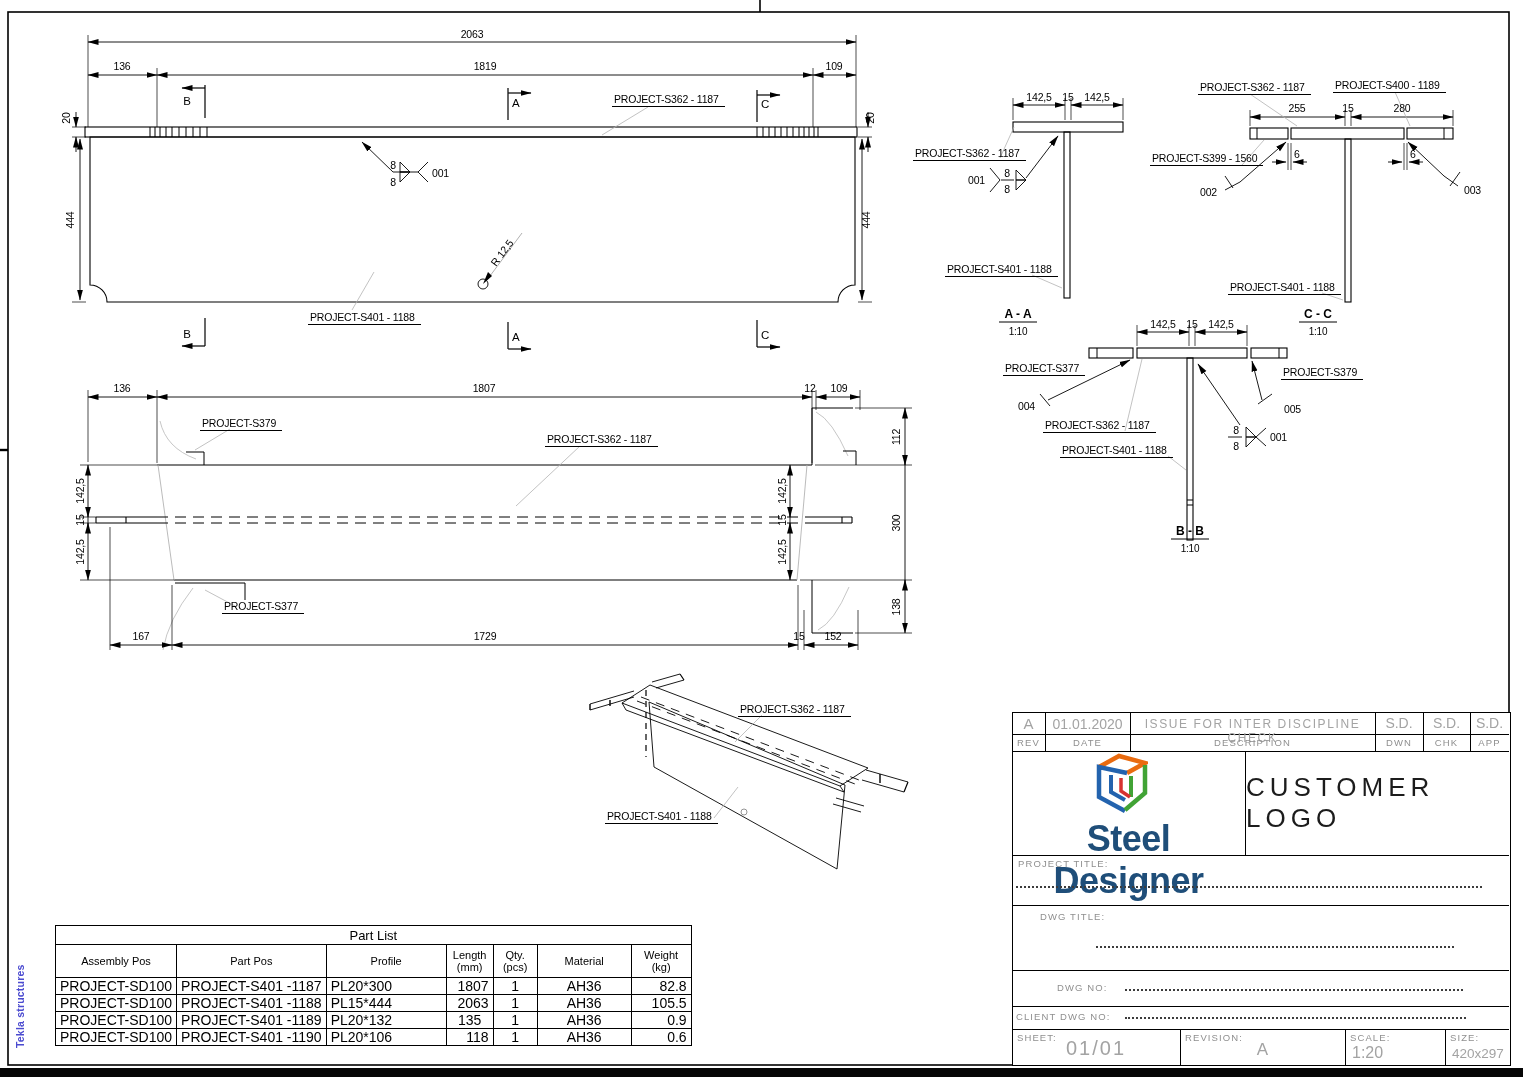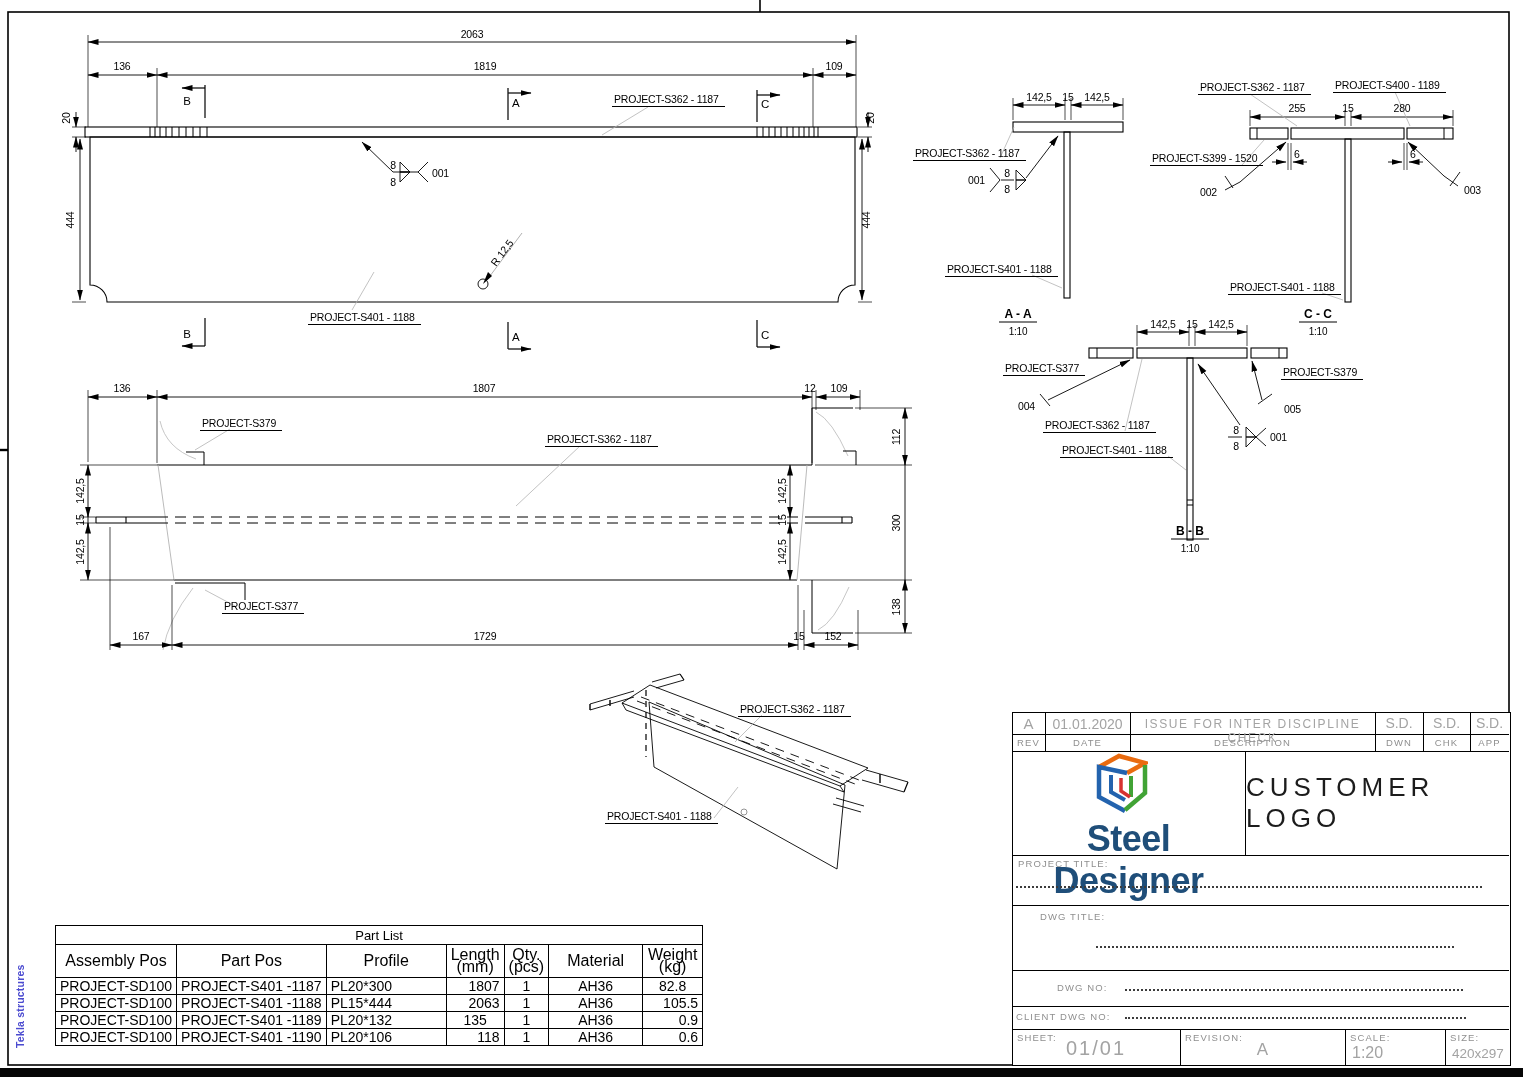--- a/index.html
+++ b/index.html
@@ -12,21 +12,21 @@
   svg text.scl{font-size:10px;text-anchor:middle;}
   svg text.mk{font-size:11.5px;letter-spacing:0;}
   .plabel{position:absolute;font-size:10.5px;line-height:12px;color:#000;white-space:nowrap;
           border-bottom:1px solid #000;padding:0 6px 1px 2px;letter-spacing:-0.2px;z-index:5;}
   
   table.plist{position:absolute;left:55px;top:925px;border-collapse:collapse;z-index:6;
               font-size:10.5px;color:#000;background:#fff;}
   table.plist td,table.plist th{border:1.2px solid #000;font-weight:normal;padding:0 4px;
               white-space:nowrap;overflow:hidden;}
   table.plist .ttl{font-size:13px;height:18px;text-align:center;}
-  table.plist .hdr td{text-align:center;font-size:16px;height:32px;line-height:12px;}
+  table.plist .hdr td{text-align:center;font-size:11px;height:32px;line-height:12px;}
   table.plist .dr td{height:14px;font-size:14px;}
   table.plist .tot td{height:22px;}
   
   .tb-line{position:absolute;background:#000;z-index:4;}
   .tb-box{position:absolute;border:1.6px solid #000;z-index:3;background:#fff;}
   .gv{position:absolute;color:#a3a3a3;text-align:center;z-index:5;}
   .gl{position:absolute;color:#8f8f8f;font-size:9.5px;letter-spacing:1.1px;z-index:5;}
   .dots{position:absolute;border-top:2px dotted #3c3c3c;height:0;z-index:5;}
   .company{position:absolute;color:#1f4e79;font-weight:bold;font-size:36px;text-align:center;z-index:5;letter-spacing:-0.5px;}
   .customer{position:absolute;display:flex;align-items:center;justify-content:center;
@@ -424,21 +424,21 @@
 
 <div class="plabel" style="left:612px;top:93px">PROJECT-S362 - 1187</div>
 <div class="plabel" style="left:308px;top:311px">PROJECT-S401 - 1188</div>
 <div class="plabel" style="left:200px;top:417px">PROJECT-S379</div>
 <div class="plabel" style="left:545px;top:433px">PROJECT-S362 - 1187</div>
 <div class="plabel" style="left:222px;top:600px">PROJECT-S377</div>
 <div class="plabel" style="left:913px;top:147px">PROJECT-S362 - 1187</div>
 <div class="plabel" style="left:945px;top:263px">PROJECT-S401 - 1188</div>
 <div class="plabel" style="left:1198px;top:81px">PROJECT-S362 - 1187</div>
 <div class="plabel" style="left:1333px;top:79px">PROJECT-S400 - 1189</div>
-<div class="plabel" style="left:1150px;top:152px">PROJECT-S399 - 1520</div>
+<div class="plabel" style="left:1150px;top:152px">PROJECT-S399 - 1560</div>
 <div class="plabel" style="left:1228px;top:281px">PROJECT-S401 - 1188</div>
 <div class="plabel" style="left:1003px;top:362px">PROJECT-S377</div>
 <div class="plabel" style="left:1281px;top:366px">PROJECT-S379</div>
 <div class="plabel" style="left:1043px;top:419px">PROJECT-S362 - 1187</div>
 <div class="plabel" style="left:1060px;top:444px">PROJECT-S401 - 1188</div>
 <div class="plabel" style="left:738px;top:703px">PROJECT-S362 - 1187</div>
 <div class="plabel" style="left:605px;top:810px">PROJECT-S401 - 1188</div>
 
 <table class="plist">
   <colgroup>
@@ -472,21 +472,21 @@
       <div>(kg)</div>
     </td>
   </tr>
   <tr class="dr">
     <td>PROJECT-SD100</td>
     <td>PROJECT-S401 -1187</td>
     <td>PL20*300</td>
     <td style="text-align:right">1807</td>
     <td style="text-align:center">1</td>
     <td style="text-align:center">AH36</td>
-    <td style="text-align:center">82.8</td>
+    <td style="text-align:right">82.8</td>
   </tr>
   <tr class="dr">
     <td>PROJECT-SD100</td>
     <td>PROJECT-S401 -1188</td>
     <td>PL15*444</td>
     <td style="text-align:right">2063</td>
     <td style="text-align:center">1</td>
     <td style="text-align:center">AH36</td>
     <td style="text-align:right">105.5</td>
   </tr>

